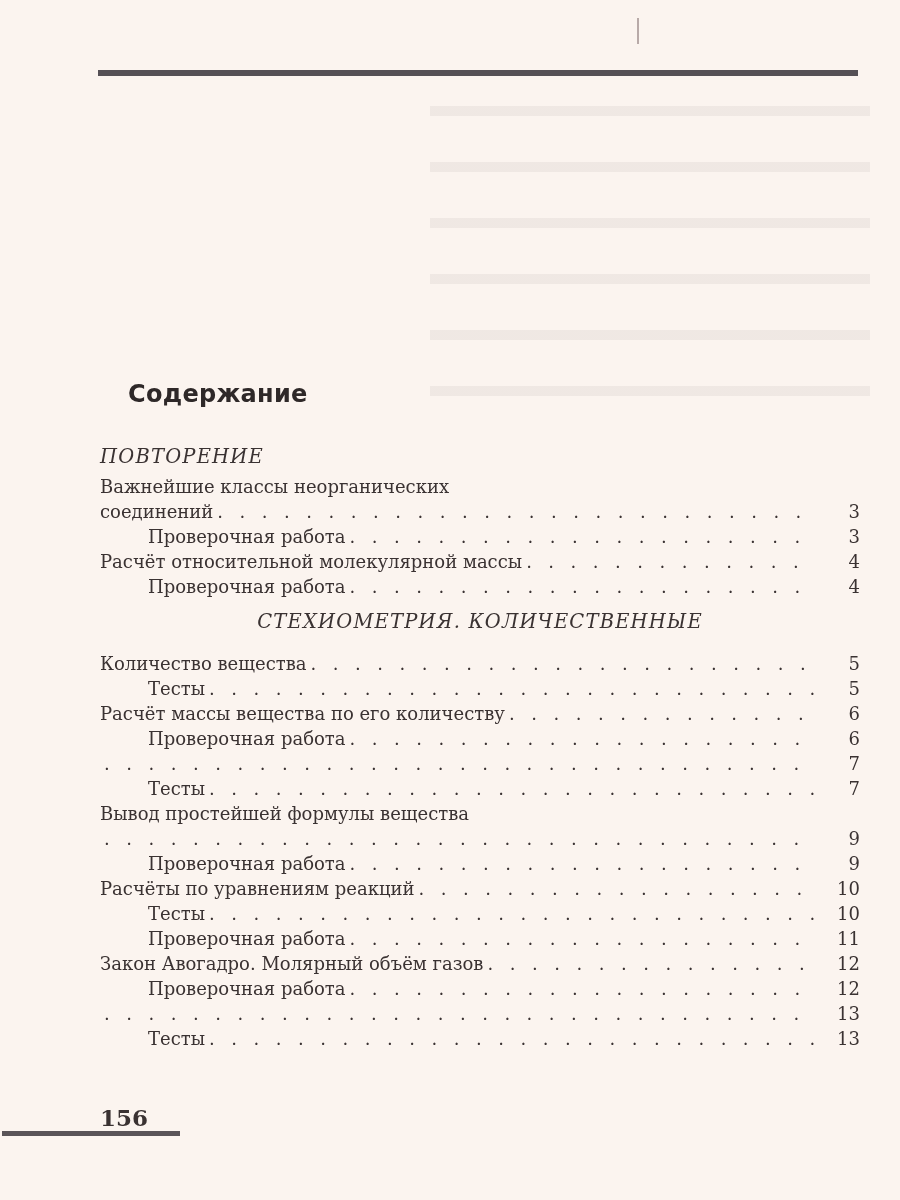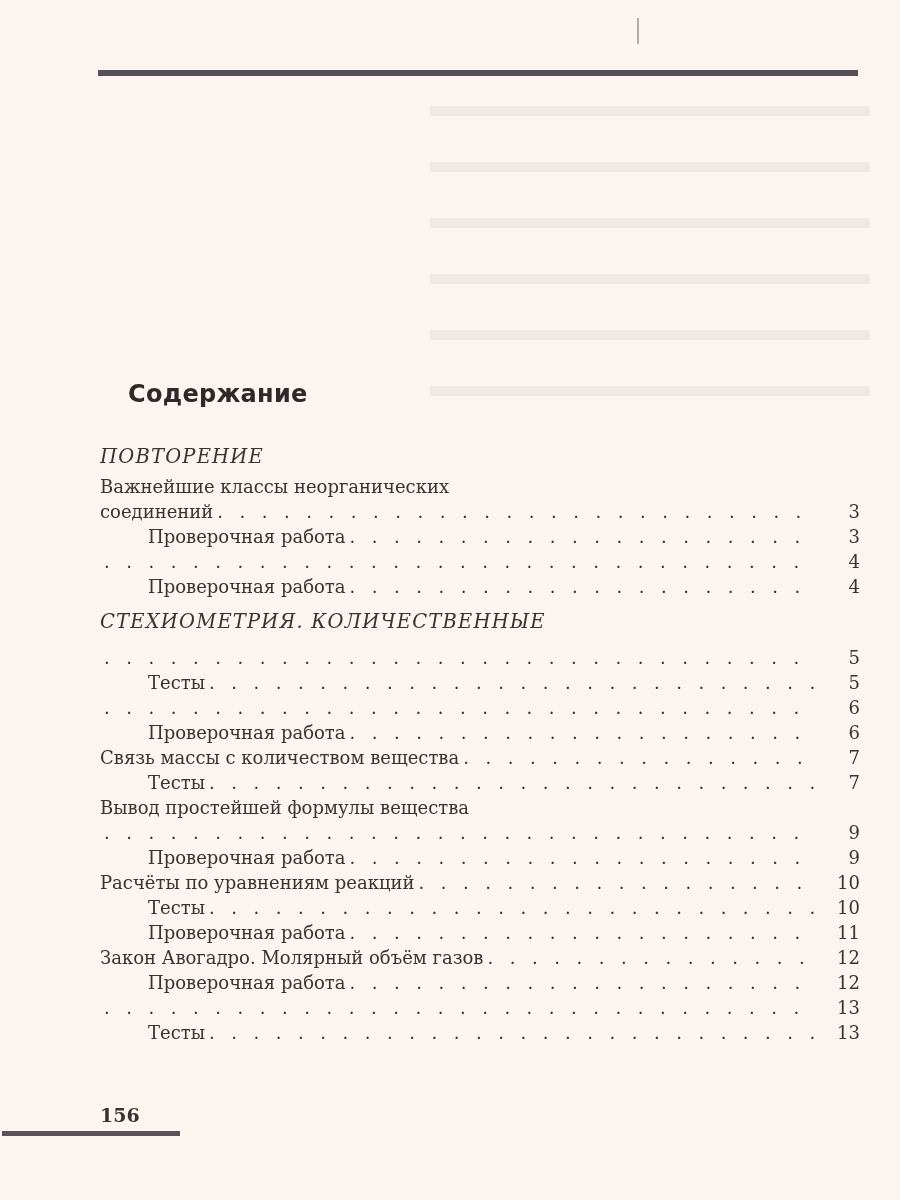--- a/index.html
+++ b/index.html
@@ -28,37 +28,37 @@
       font-size: 24px; color: #2e2828; letter-spacing: 0.3px;
     }
     .toc {
       position: absolute; left: 100px; top: 444px; width: 760px;
     }
     .section-head {
       font-style: italic; font-size: 19.5px; letter-spacing: 1.2px;
       line-height: 26px; color: #3a3232;
     }
     .section-head.first { margin-bottom: 4px; }
-    .section-head.second { margin-top: 10px; margin-bottom: 10px; }
+    .section-head.second { margin-top: 10px; margin-bottom: 16px; text-align: center; }
     .entry {
       display: flex; align-items: flex-end; font-size: 18px; line-height: 25px;
       height: 25px;
     }
     .entry .label { white-space: nowrap; }
     .entry .leader {
       flex: 1; overflow: hidden; white-space: nowrap; margin: 0 6px 0 4px;
       letter-spacing: 5.4px; color: #3a3232;
     }
     .entry .page { width: 40px; text-align: right; }
     .entry.sub .label { padding-left: 48px; }
     .entry.italic .label { }
     .entry.lead-line { height: 25px; }
     .page-num {
       position: absolute; left: 100px; top: 1104px;
-      font-weight: bold; font-size: 19px; color: #3a3232;
+      font-weight: bold; font-size: 23px; color: #3a3232;
     }
     .bottom-rule {
       position: absolute; left: 2px; top: 1131px; width: 178px; height: 5px;
       background: #5a5458;
     }
   </style>
 </head>
 <body>
 
 <div class="fold-mark"></div>
@@ -78,53 +78,55 @@
     <span class="label">соединений</span>
     <span class="leader">. . . . . . . . . . . . . . . . . . . . . . . . . . . . . . . . . . . . . . . . . . . . . . . . .</span>
     <span class="page">3</span>
   </div>
   <div class="entry sub">
     <span class="label">Проверочная работа</span>
     <span class="leader">. . . . . . . . . . . . . . . . . . . . . . . . . . . . . . . . . . . . . . . . . . . . . . . . .</span>
     <span class="page">3</span>
   </div>
   <div class="entry">
+    <span class="label">Расчёт относительной молекулярной массы</span>
     <span class="leader">. . . . . . . . . . . . . . . . . . . . . . . . . . . . . . . . . . . . . . . . . . . . . . . . .</span>
     <span class="page">4</span>
   </div>
   <div class="entry sub">
     <span class="label">Проверочная работа</span>
     <span class="leader">. . . . . . . . . . . . . . . . . . . . . . . . . . . . . . . . . . . . . . . . . . . . . . . . .</span>
     <span class="page">4</span>
   </div>
 
   <div class="section-head second">
     <div>СТЕХИОМЕТРИЯ. КОЛИЧЕСТВЕННЫЕ</div>
   </div>
 
   <div class="entry">
+    <span class="label">Количество вещества</span>
     <span class="leader">. . . . . . . . . . . . . . . . . . . . . . . . . . . . . . . . . . . . . . . . . . . . . . . . .</span>
     <span class="page">5</span>
   </div>
   <div class="entry sub italic">
     <span class="label">Тесты</span>
     <span class="leader">. . . . . . . . . . . . . . . . . . . . . . . . . . . . . . . . . . . . . . . . . . . . . . . . .</span>
     <span class="page">5</span>
   </div>
   <div class="entry">
+    <span class="label">Расчёт массы вещества по его количеству</span>
     <span class="leader">. . . . . . . . . . . . . . . . . . . . . . . . . . . . . . . . . . . . . . . . . . . . . . . . .</span>
     <span class="page">6</span>
   </div>
   <div class="entry sub">
     <span class="label">Проверочная работа</span>
     <span class="leader">. . . . . . . . . . . . . . . . . . . . . . . . . . . . . . . . . . . . . . . . . . . . . . . . .</span>
     <span class="page">6</span>
   </div>
   <div class="entry">
-    <span class="label">Связь массы с количеством вещества</span>
     <span class="leader">. . . . . . . . . . . . . . . . . . . . . . . . . . . . . . . . . . . . . . . . . . . . . . . . .</span>
     <span class="page">7</span>
   </div>
   <div class="entry sub italic">
     <span class="label">Тесты</span>
     <span class="leader">. . . . . . . . . . . . . . . . . . . . . . . . . . . . . . . . . . . . . . . . . . . . . . . . .</span>
     <span class="page">7</span>
   </div>
   <div class="entry lead-line">
     <span class="label">Вывод простейшей формулы вещества</span>

